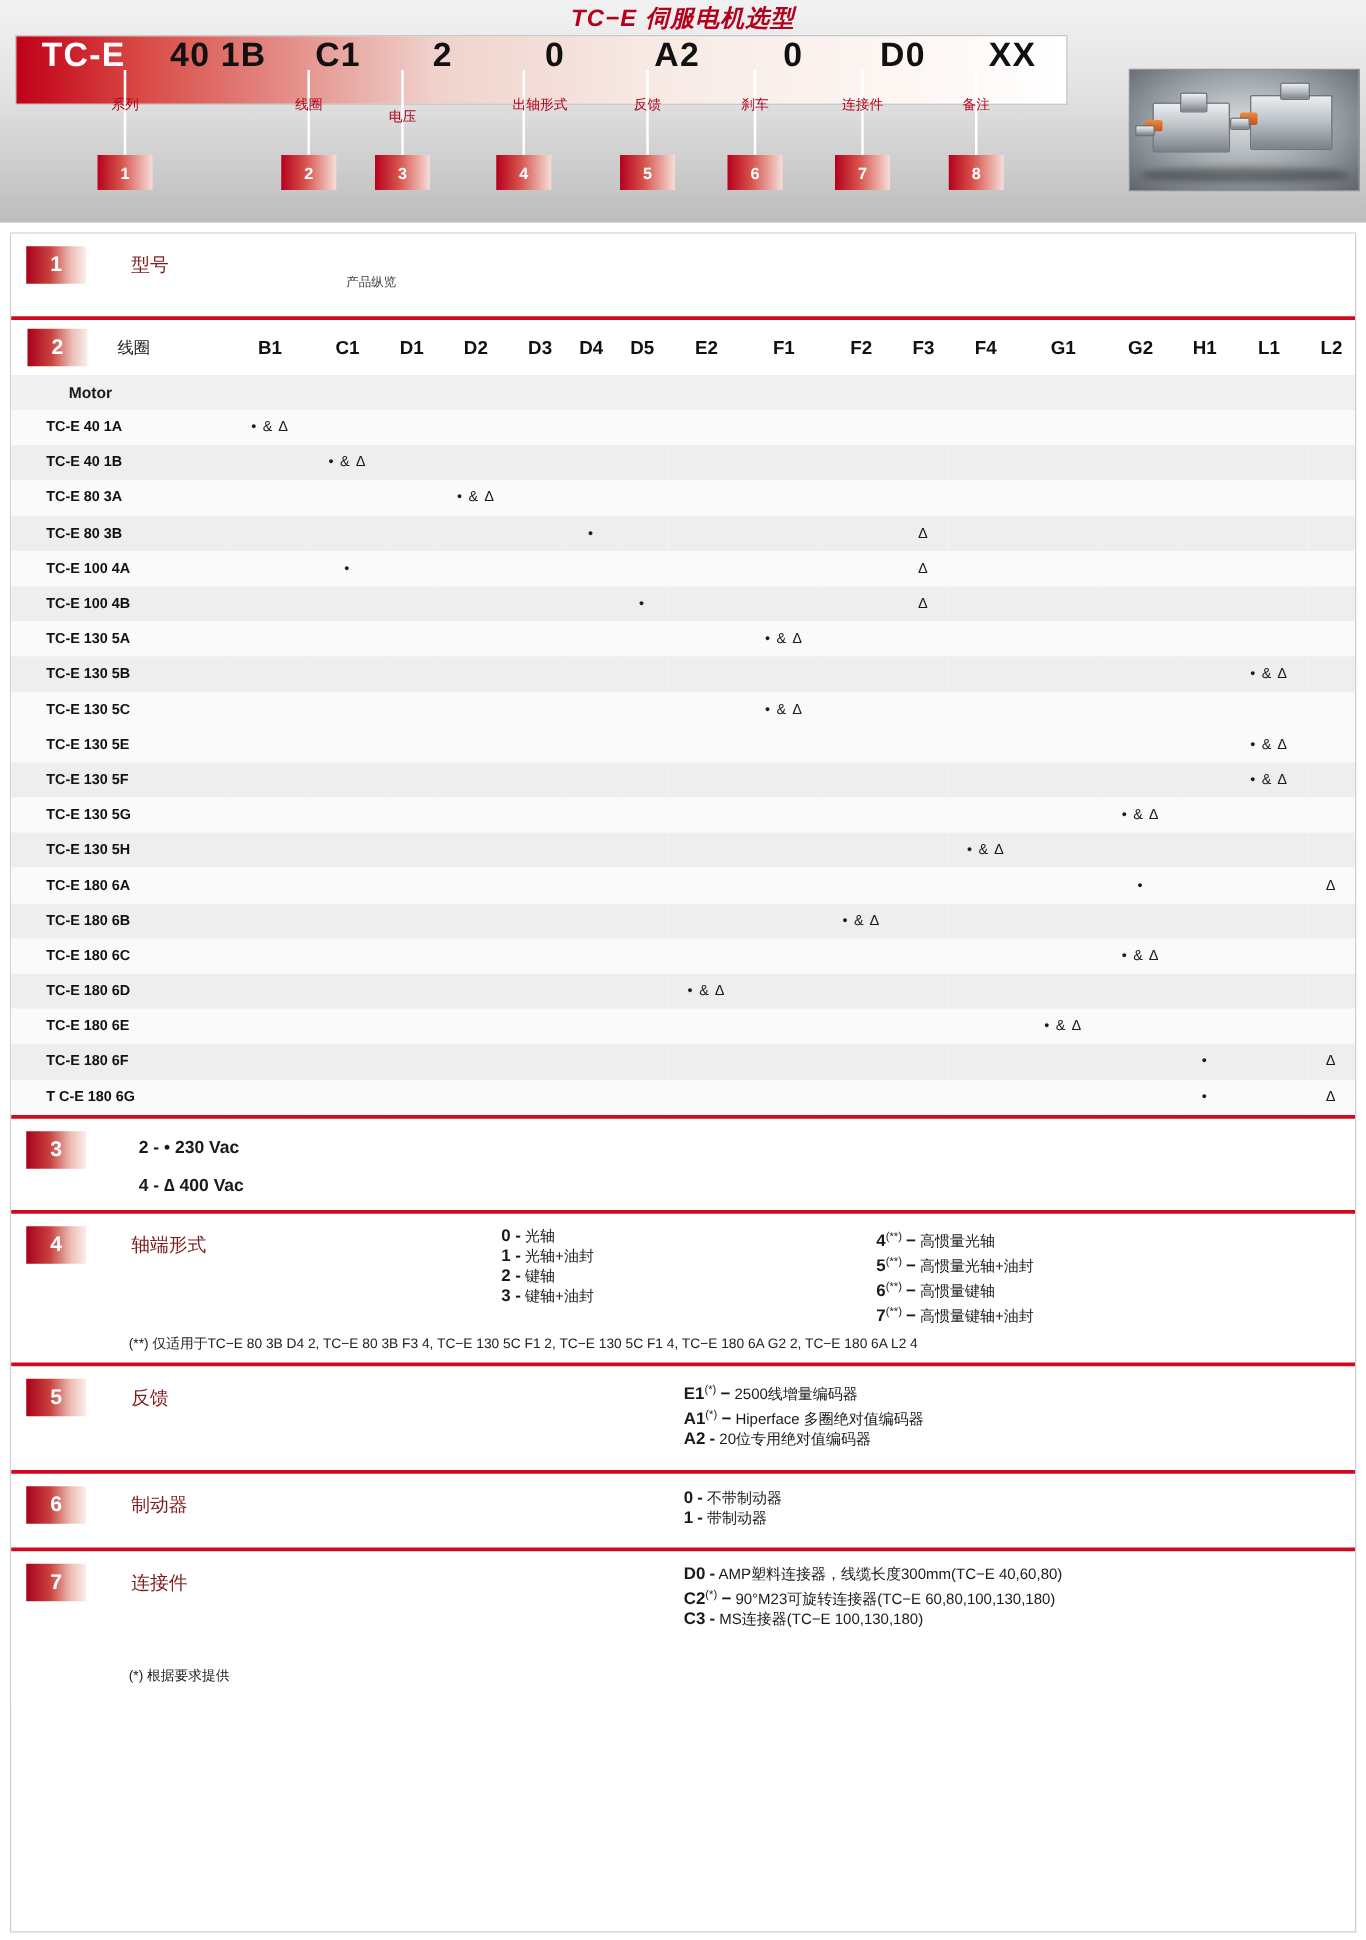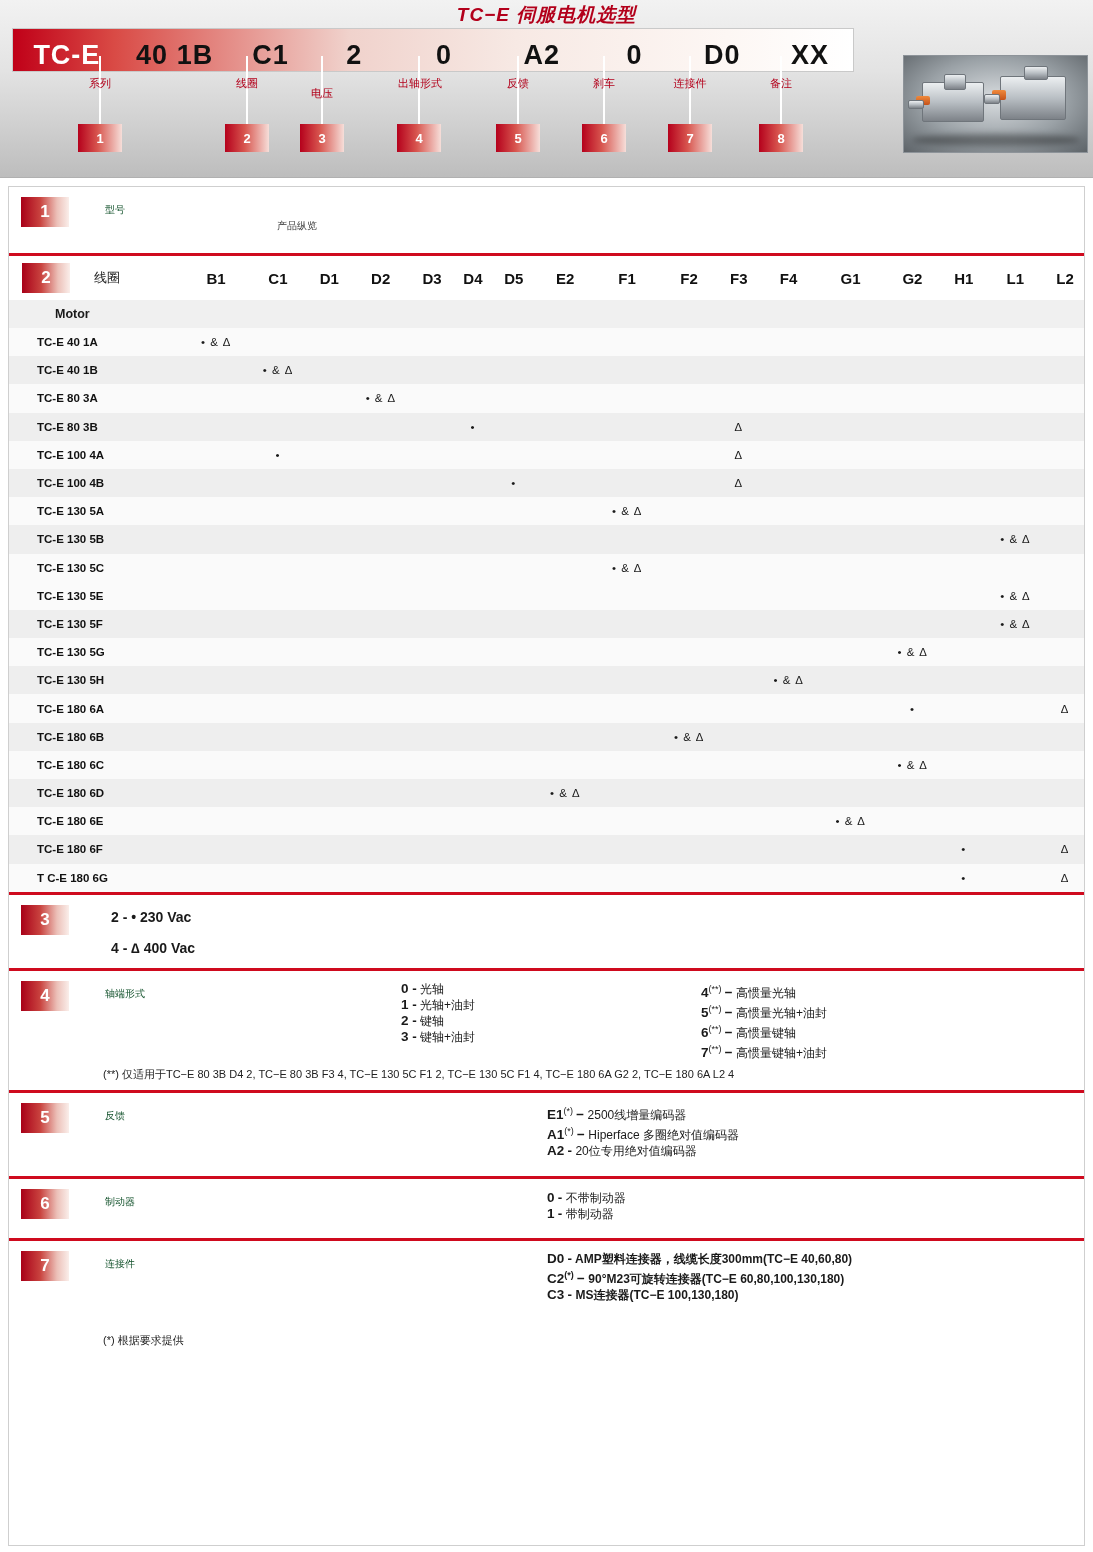--- a/index.html
+++ b/index.html
@@ -23,24 +23,24 @@
   }
   .banner-title {
     position:absolute; left:0; top:2px; width:1093px;
     text-align:center;
     font-style: italic; font-weight: bold;
     font-size: 19px; color:#b3001b;
     letter-spacing: 1px;
   }
   .code-strip {
     position:absolute; left:12px; top:28px;
-    width: 842px; height: 44px;
+    width: 842px; height: 56px;
     background: linear-gradient(90deg,#c00018 0%, #d94a45 12%, #f0d2cc 40%, #f7e9e4 60%, #fdf7f4 85%, #ffffff 100%);
     border: 1px solid #c9c9c9;
-    display:flex; align-items:flex-end;
+    display:flex; align-items:flex-start;
   }
   .code-cell {
     font-size: 27px; font-weight: 600; color:#111; letter-spacing:1px;
     text-align:center;
     font-family:"Liberation Sans", sans-serif;
   }
   .code-cell.white { color:#ffffff; }
   .divider-v {
     position:absolute; width:2px; background:#ffffff; top:28px; height:100px;
   }
@@ -81,21 +81,21 @@
 
   .badge {
     position:absolute; left:12px; top:10px;
     width:48px; height:30px;
     background: linear-gradient(90deg,#a80018 0%, #c9433f 40%, #ecc0b8 75%, #faeeea 100%);
     color:#fff; font-size:17px; font-weight:bold;
     display:flex; align-items:center; justify-content:center;
   }
   .sec-label {
     position:absolute; left:96px; top:16px;
-    font-size:10px; color:#14532d;
+    font-size:15px; color:#7f1d1d;
   }
 
   
   .s1 { height: 66px; }
   .s1 .overview { position:absolute; left:268px; top:32px; font-size:10px; color:#404040; }
 
   
   .tbl { width:100%; border-collapse:collapse; }
   .tbl th, .tbl td { font-size:11.5px; text-align:center; }
   .hdr-row td { height:44px; vertical-align:middle; font-size:15px; font-weight:bold; color:#111; }
@@ -124,21 +124,21 @@
   
   .s5 { height: 86px; }
   .s5 .col { position:absolute; left:538px; top:10px; }
 
   
   .s6 { height: 62px; }
   .s6 .col { position:absolute; left:538px; top:11px; }
 
   
   .s7 { height: 128px; }
-  .s7 .col { position:absolute; left:538px; top:10px;font-weight:bold; }
+  .s7 .col { position:absolute; left:538px; top:10px; }
   .s7 .note { position:absolute; left:94px; top:92px; font-size:11px; color:#222; }
 </style>
 </head>
 <body>
 
 <div class="banner">
   <div class="banner-title">TC−E 伺服电机选型</div>
 
   <div class="code-strip" id="codeStrip">
       <div class="code-cell white" style="width: 108px;">TC-E</div>
@@ -159,21 +159,21 @@
       <div class="divider-v" style="left: 418px; top: 56px; height: 70px;"></div>
       <div class="divider-v" style="left: 517px; top: 56px; height: 70px;"></div>
       <div class="divider-v" style="left: 603px; top: 56px; height: 70px;"></div>
       <div class="divider-v" style="left: 689px; top: 56px; height: 70px;"></div>
       <div class="divider-v" style="left: 780px; top: 56px; height: 70px;"></div>
     </div>
   <div id="captions">
       <div class="cap-label" style="left: 60px; top: 76px;">系列</div>
       <div class="cap-label" style="left: 207px; top: 76px;">线圈</div>
       <div class="cap-label" style="left: 282px; top: 86px;">电压</div>
-      <div class="cap-label" style="left: 380px; top: 76px; text-align: center;">出轴形式</div>
+      <div class="cap-label" style="left: 392px; top: 76px; text-align: center;">出轴形式</div>
       <div class="cap-label" style="left: 478px; top: 76px;">反馈</div>
       <div class="cap-label" style="left: 564px; top: 76px;">刹车</div>
       <div class="cap-label" style="left: 650px; top: 76px;">连接件</div>
       <div class="cap-label" style="left: 741px; top: 76px;">备注</div>
     </div>
   <div id="chips">
       <div class="num-chip" style="left: 78px; top: 124px;">1</div>
       <div class="num-chip" style="left: 225px; top: 124px;">2</div>
       <div class="num-chip" style="left: 300px; top: 124px;">3</div>
       <div class="num-chip" style="left: 397px; top: 124px;">4</div>

